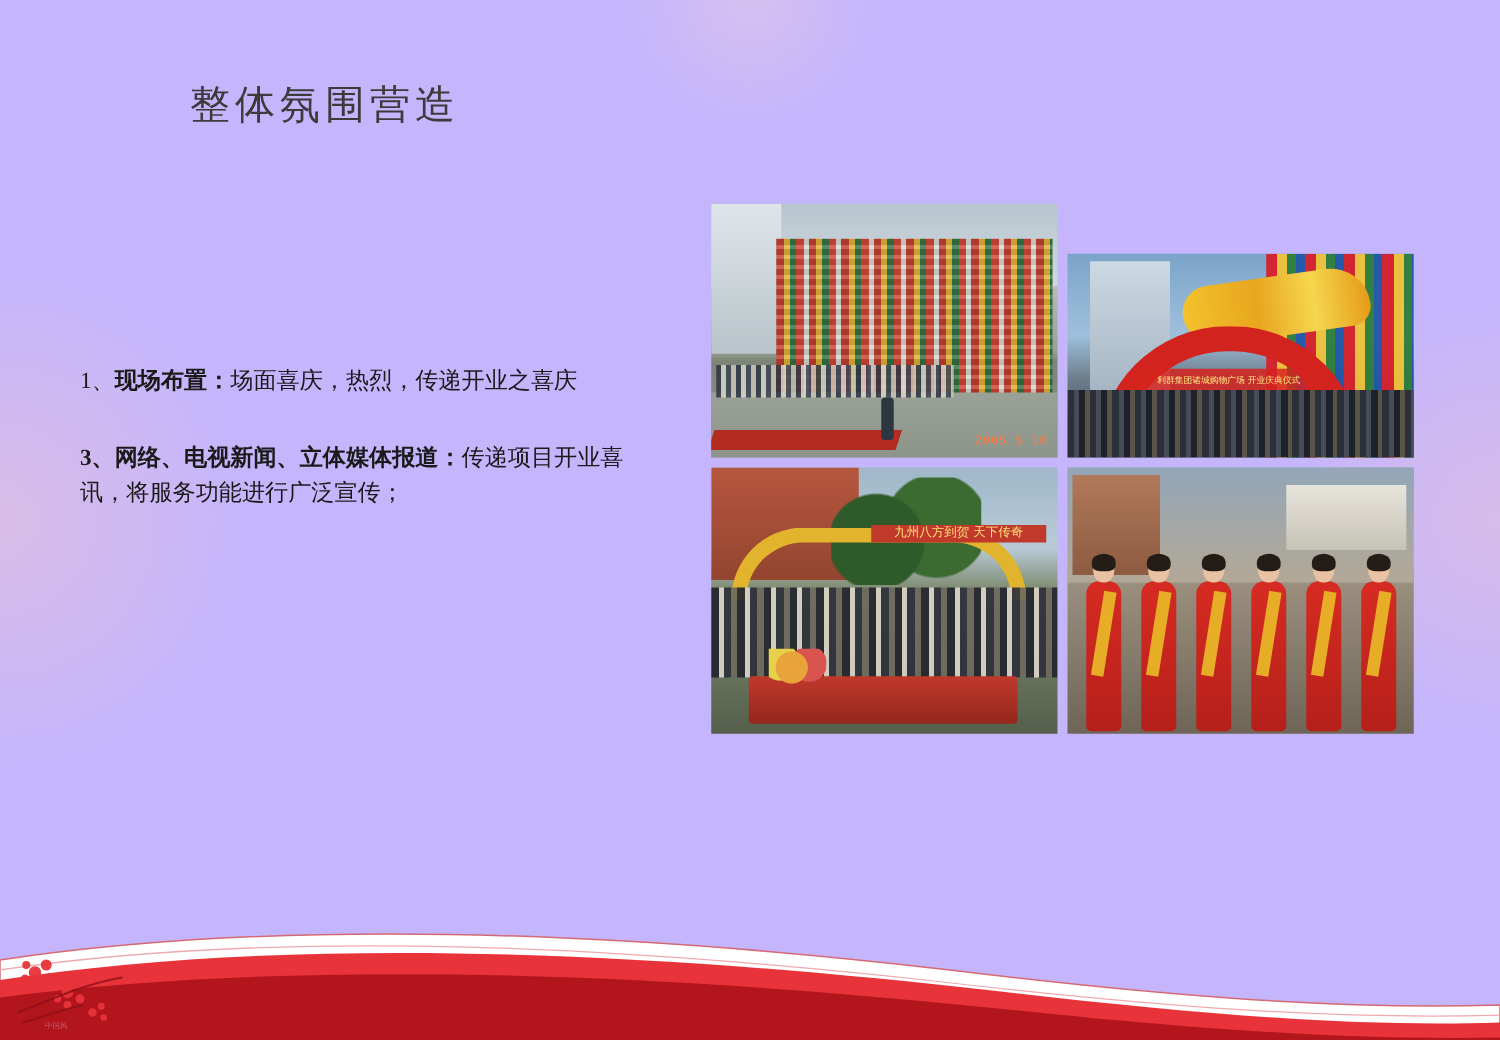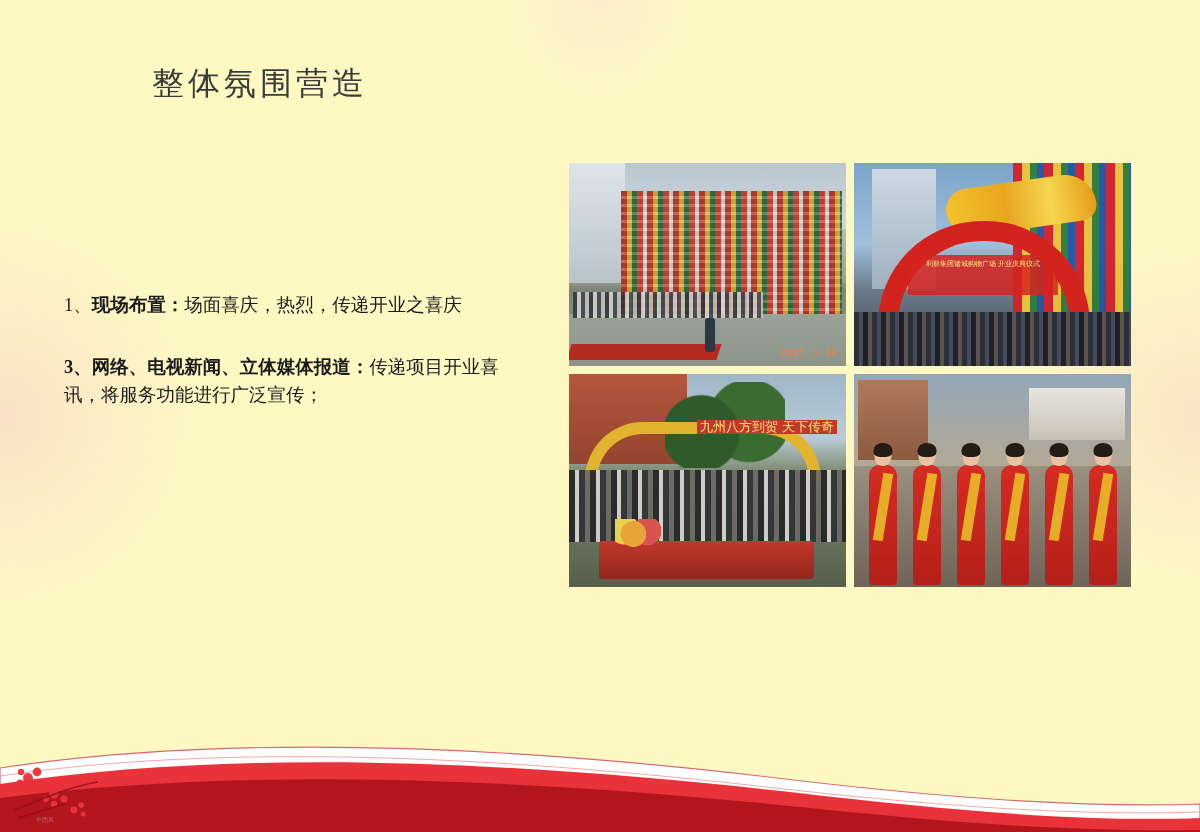--- a/index.html
+++ b/index.html
@@ -10,21 +10,21 @@
     width: 1200px;
     height: 832px;
     overflow: hidden;
     font-family: "Liberation Sans", sans-serif;
     background: #ffffff;
   }
   .slide {
     position: relative;
     width: 1200px;
     height: 832px;
-    background: #fef9c3;
+    background: #c4b5fd;
     overflow: hidden;
   }
 
   
   .title {
     position: absolute;
     left: 152px;
     top: 62px;
     font-family: "Liberation Serif", serif;
     font-size: 32px;
@@ -112,21 +112,21 @@
     position: absolute; left: 136px; bottom: 14px; width: 10px; height: 34px;
     background: #2d3742; border-radius: 3px;
   }
   .p1 .stamp {
     position: absolute; right: 8px; bottom: 8px;
     font-family: "DejaVu Sans Mono", monospace;
     font-size: 9px; color: #ff7a42; letter-spacing: 1px;
   }
 
   
-  .p2 { background: linear-gradient(#7ba3c9 0%, #9fc0dc 40%, #6b7c8a 62%, #3d4450 100%); }
+  .p2 { background: linear-gradient(#7ba3c9 0%, #9fc0dc 40%, #6b7c8a 62%, #3d4450 100%); margin-top: 40px; }
   .p2 .tower {
     position: absolute; left: 18px; top: 6px; width: 64px; height: 120px;
     background: linear-gradient(#cdd9e4, #9fb0bf);
   }
   .p2 .banners {
     position: absolute; right: 0; top: 0; width: 118px; height: 168px;
     background: repeating-linear-gradient(90deg,
       #d6202a 0 9px, #f0c23a 9px 17px, #2e7d3a 17px 24px, #1f56a8 24px 31px);
     opacity: .95;
   }
@@ -166,21 +166,21 @@
     background: radial-gradient(circle at 30% 60%, #2f5a2a 0 38%, transparent 40%),
                 radial-gradient(circle at 70% 45%, #3b6b31 0 42%, transparent 44%);
   }
   .p3 .arch3 {
     position: absolute; left: 16px; top: 48px; width: 236px; height: 58px;
     border: 12px solid #e2b32c;
     border-bottom: none; border-radius: 120px 120px 0 0; box-sizing: border-box;
   }
   .p3 .banner3 {
     position: absolute; left: 128px; top: 46px; width: 140px; height: 14px;
-    background: #c0392b; color: #ffe27a; font-size: 13px; text-align: center;
+    background: #c0392b; color: #ffe27a; font-size: 10px; text-align: center;
     line-height: 14px; font-family: "DejaVu Sans", sans-serif;
   }
   .p3 .seats {
     position: absolute; left: 0; right: 0; top: 96px; height: 72px;
     background: repeating-linear-gradient(90deg, #22252c 0 6px, #d9d3c6 6px 10px, #2c313a 10px 16px, #6e6a5e 16px 21px);
     opacity: .92;
   }
   .p3 .table {
     position: absolute; left: 30px; bottom: 8px; width: 215px; height: 38px;
     background: linear-gradient(#c0392b, #94271c);

